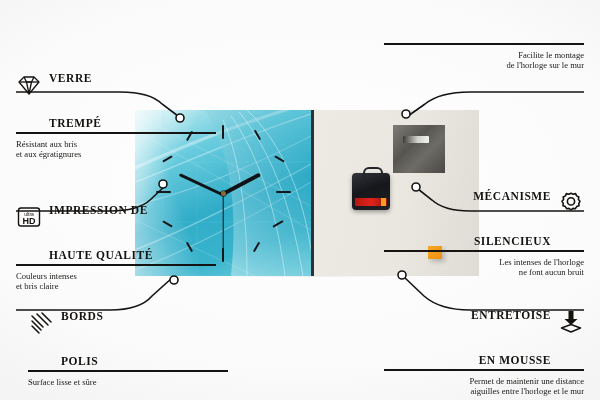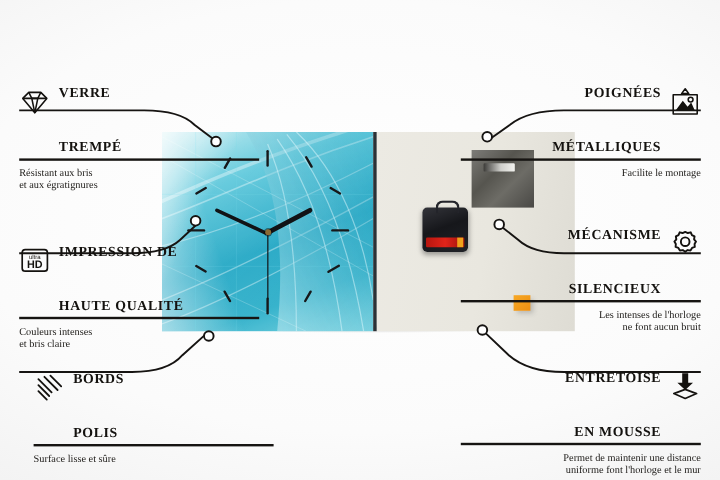--- a/index.html
+++ b/index.html
@@ -253,39 +253,24 @@
         <div class="title">POLIS</div>
       </span>
     </div>
     <div class="rule"></div>
     <div class="desc">
       <div>Surface lisse et sûre</div>
     </div>
   </div>
 
   <div class="feature right" id="f-poignees">
-    <div class="head">
-      <span>
-        <div class="title">POIGNÉES</div>
-        <div class="title">MÉTALLIQUES</div>
-      </span>
-      <span class="ico">
-        <svg viewBox="0 0 26 26">
-            <g fill="none" stroke="#14120f" stroke-width="1.3" stroke-linejoin="round">
-          <path d="M13 2 L10 6 H16 Z"></path>
-          <rect x="3" y="7" width="20" height="16"></rect>
-          <path d="M5 20 L11 12 L15 17 L18 13.5 L21 20 Z" fill="#14120f" stroke="none"></path>
-          <circle cx="17.5" cy="11" r="2"></circle>
-            </g>
-          </svg>
-      </span>
-    </div>
     <div class="rule"></div>
     <div class="desc">
       <div>Facilite le montage</div>
+      <div>de l'horloge sur le mur</div>
     </div>
   </div>
 
   <div class="feature right" id="f-meca">
     <div class="head">
       <span>
         <div class="title">MÉCANISME</div>
         <div class="title">SILENCIEUX</div>
       </span>
       <span class="ico">
@@ -313,17 +298,17 @@
       <span class="ico">
         <svg viewBox="0 0 26 26">
           <path d="M10.5 2 H15.5 V10 H19.5 L13 16 L6.5 10 H10.5 Z" fill="#14120f"></path>
           <path d="M13 15.5 L22.5 19 L13 23 L3.5 19 Z" fill="none" stroke="#14120f" stroke-width="1.4" stroke-linejoin="round"></path>
         </svg>
       </span>
     </div>
     <div class="rule"></div>
     <div class="desc">
       <div>Permet de maintenir une distance</div>
-      <div>uniforme font l'horloge et le mur</div>
+      <div>aiguilles entre l'horloge et le mur</div>
     </div>
   </div>
 
 </div>
 
 </body></html>

